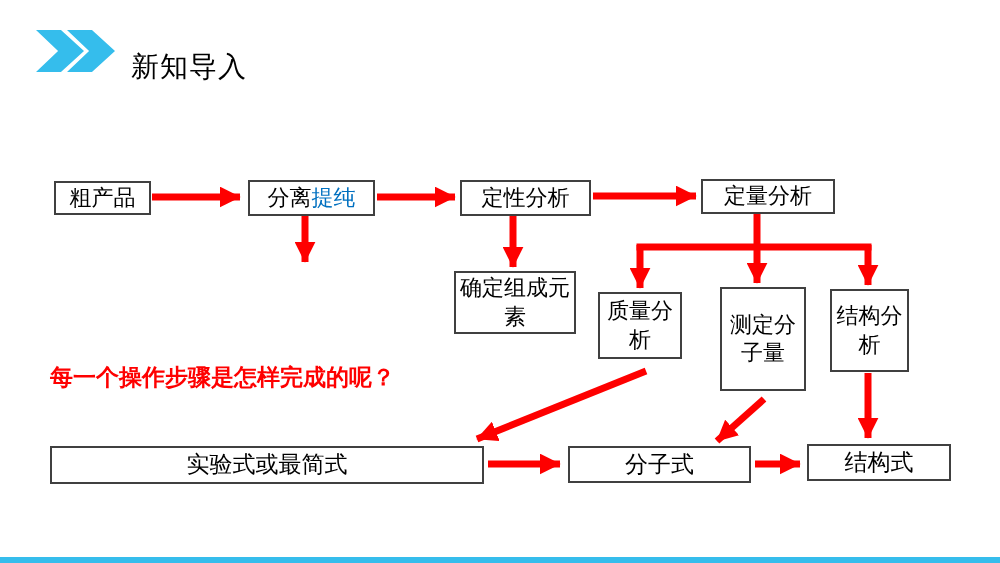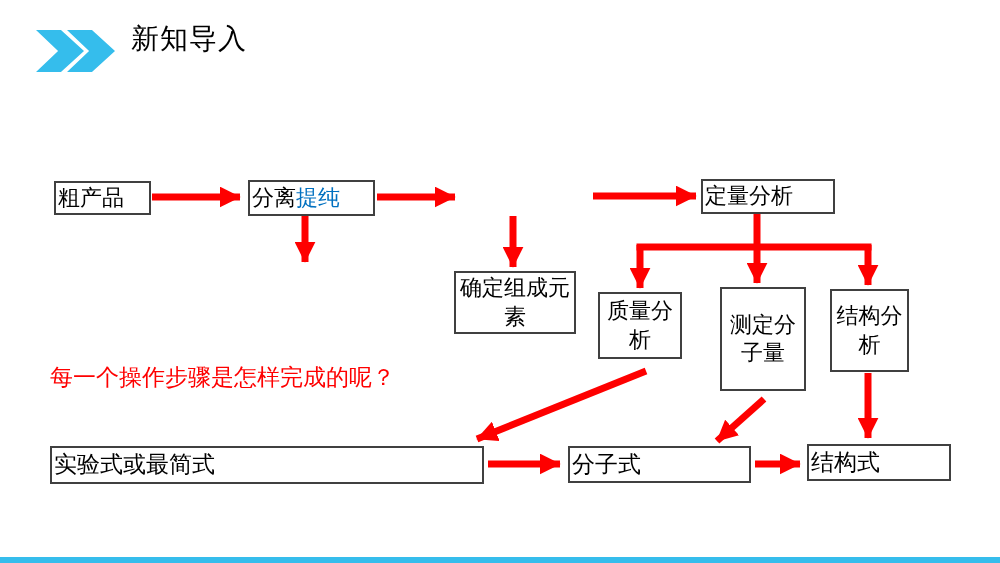--- a/index.html
+++ b/index.html
@@ -21,40 +21,40 @@
   
   .logo{position:absolute;left:36px;top:30px;width:82px;height:42px;}
   .chev{
     position:absolute;top:0;width:48px;height:42px;
     background:var(--accent);
     clip-path:polygon(0% 0%,52% 0%,100% 50%,52% 100%,0% 100%,46% 50%);
   }
   .chev.c1{left:0;}
   .chev.c2{left:31px;}
   .page-title{
-    position:absolute;left:131px;top:20px;
+    position:absolute;left:131px;top:48px;
     font-size:28px;letter-spacing:1px;color:#000;
   }
 
   .intro{
     position:absolute;left:60px;top:106px;
     font-size:23px;color:#000;
   }
 
   .question{
     position:absolute;left:50px;top:362px;
-    font-size:23px;font-weight:normal;color:var(--red);
+    font-size:23px;font-weight:bold;color:var(--red);
   }
 
   
   .node{
     position:absolute;box-sizing:border-box;
     border:2px solid var(--border);
     background:#fff;
-    display:flex;align-items:center;justify-content:flex-start;
+    display:flex;align-items:center;justify-content:center;
     text-align:center;
     font-size:22px;line-height:1.28;color:#000;
     padding:1px 2px;
   }
   .hl{color:var(--blue);}
 
   .n-crude       {left:54px;  top:181px; width:97px;  height:34px;}
   .n-separation  {left:248px; top:180px; width:127px; height:36px;}
   .n-qualitative {left:460px; top:180px; width:131px; height:36px;}
   .n-quantitative{left:701px; top:179px; width:134px; height:35px;}
@@ -113,20 +113,23 @@
   </svg>
 
   <div class="node n-crude">
     <span>粗产品</span>
   </div>
 
   <div class="node n-separation">
     <span><span>分离</span><span class="hl">提纯</span></span>
   </div>
 
+  <div class="node n-qualitative">
+    <span>定性分析</span>
+  </div>
 
   <div class="node n-quantitative">
     <span>定量分析</span>
   </div>
 
 
   <div class="node n-elements">
     <span>确定组成元素</span>
   </div>
 

